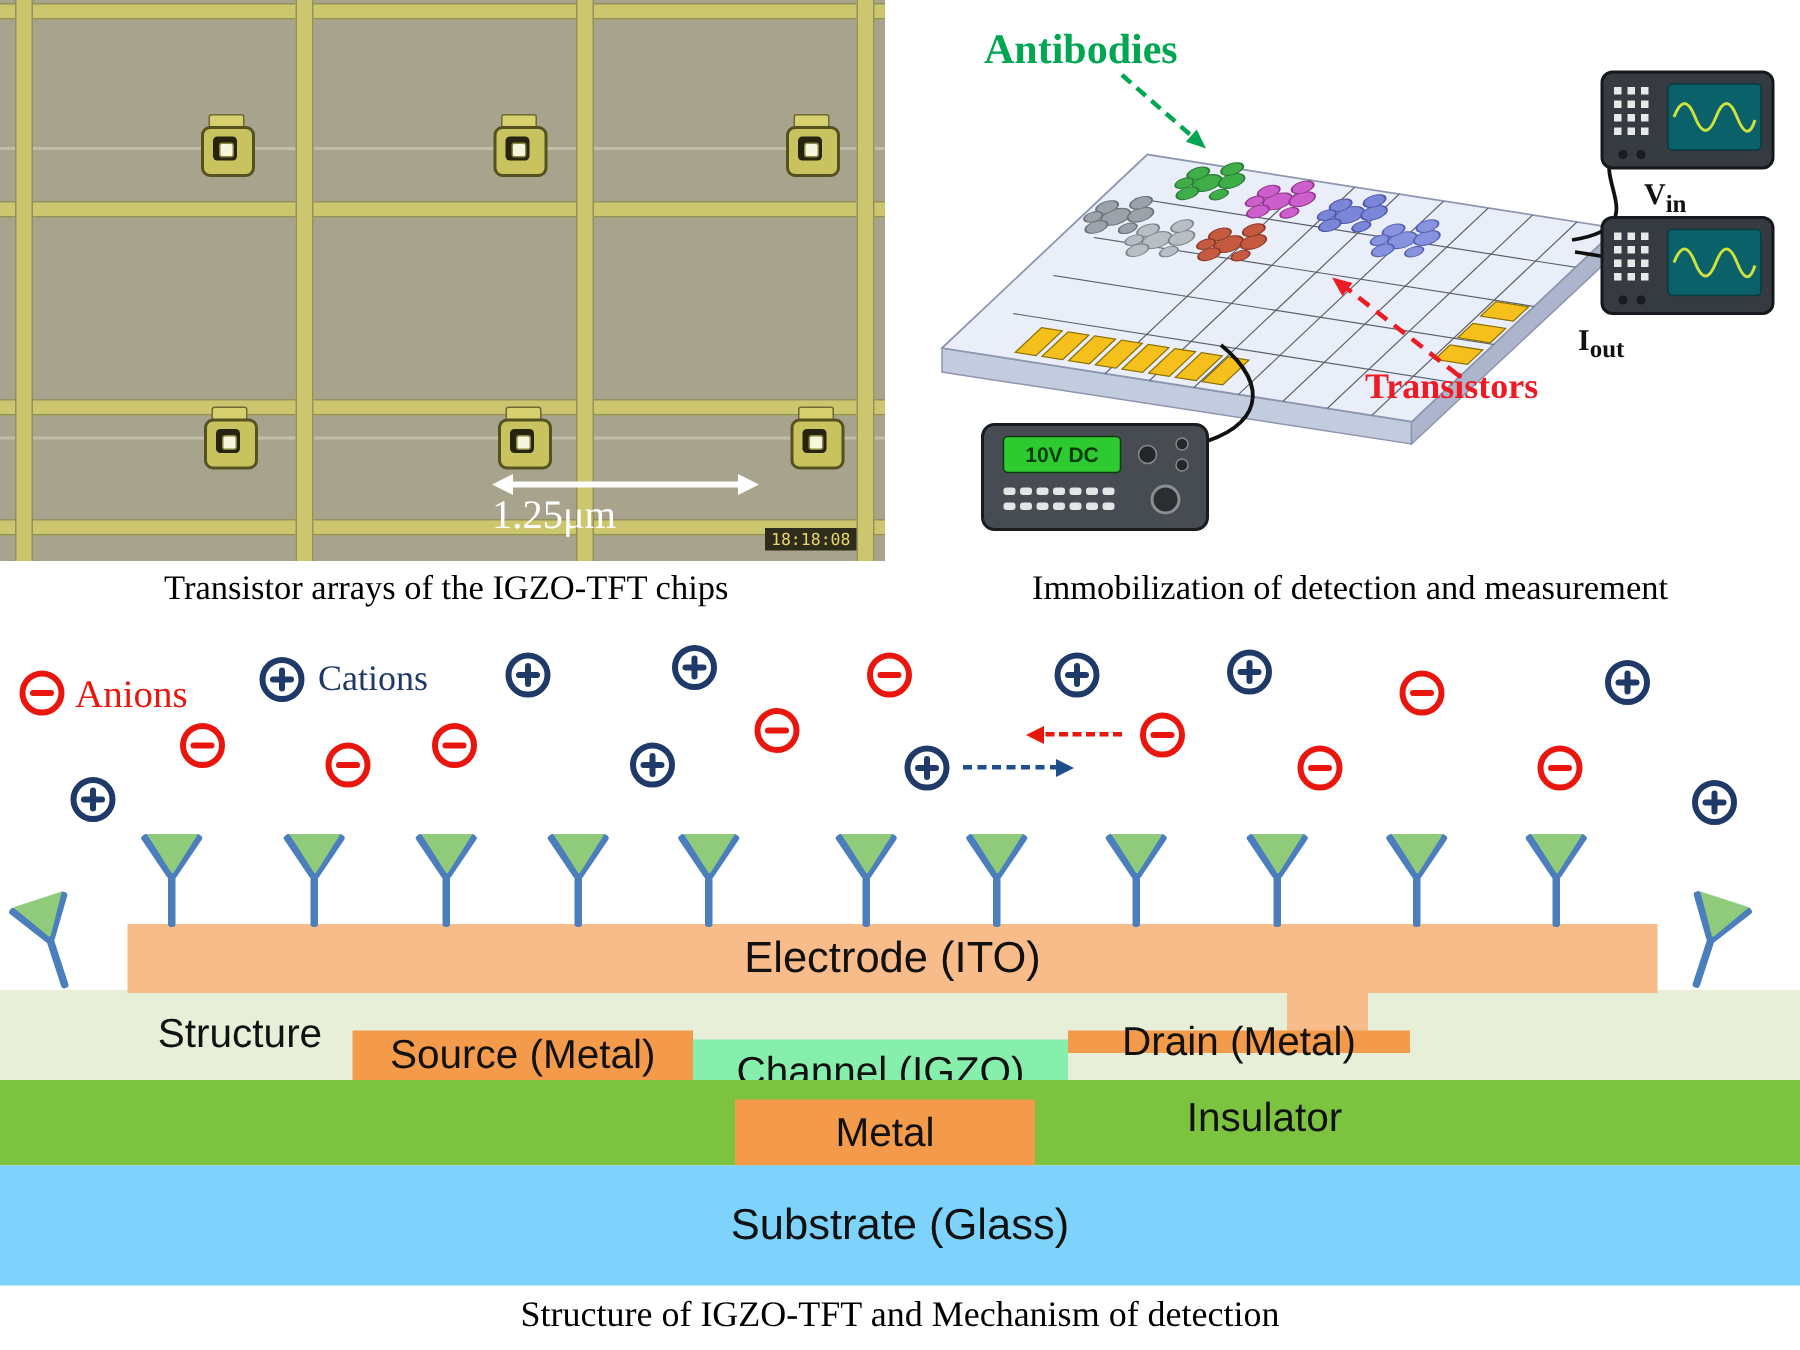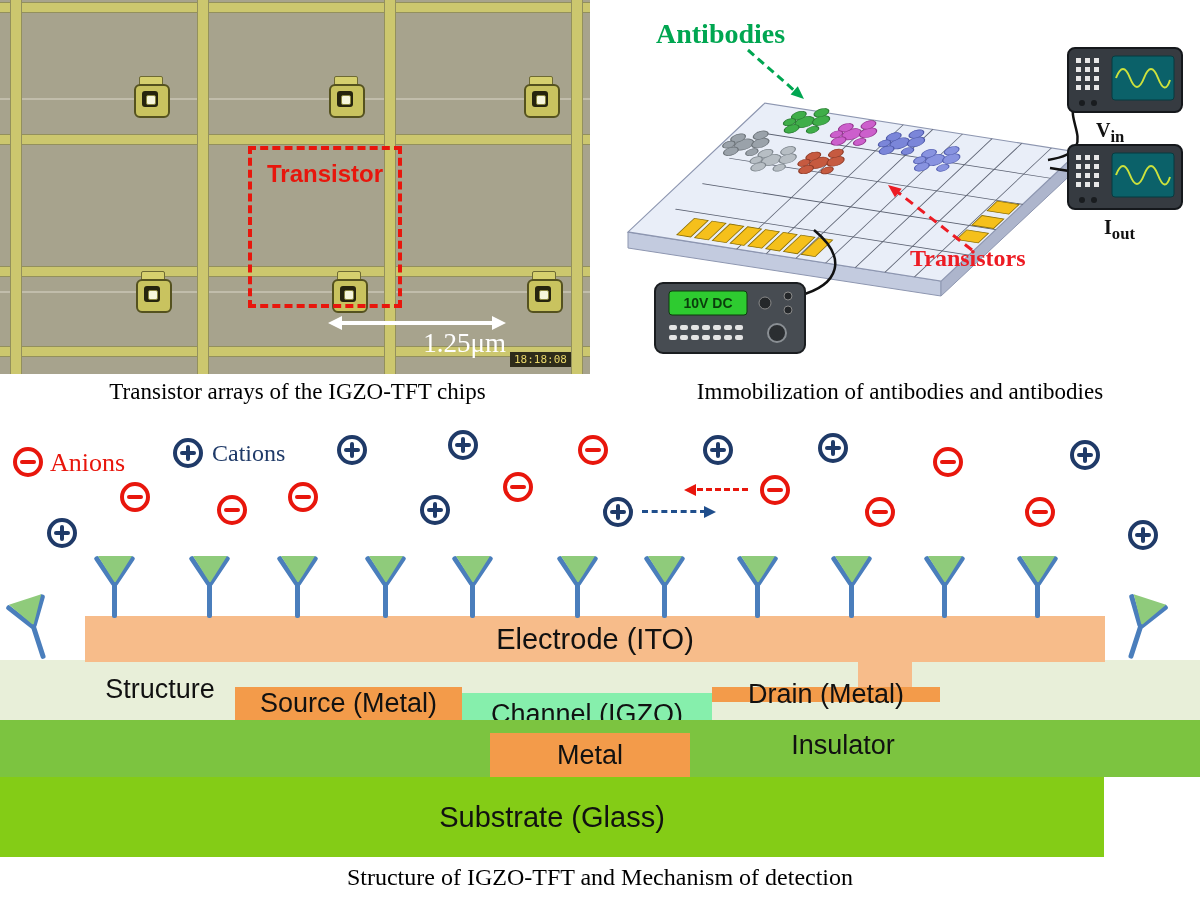--- a/index.html
+++ b/index.html
@@ -94,30 +94,27 @@
       <i class="inn"></i>
       <i class="cor"></i>
     </span>
   <span class="dev" style="left:525px;top:271px">
       <i class="tab"></i>
       <i class="bod"></i>
       <i class="inn"></i>
       <i class="cor"></i>
     </span>
 
-  <div style="position:absolute;left:248px;top:146px;width:146px;height:154px;border:4px dashed #e8160c">
-    <div style="position:absolute;left:-10px;right:-10px;top:10px;text-align:center;color:#e8160c;font-weight:bold;font-size:24px">Transistor</div>
-  </div>
 
   <div style="position:absolute;left:328px;top:316px;width:178px;height:14px">
     <i style="position:absolute;left:10px;right:10px;top:5px;height:4px;background:#fff"></i>
     <i style="position:absolute;left:0;top:0;width:0;height:0;border-right:14px solid #fff;border-top:7px solid transparent;border-bottom:7px solid transparent"></i>
     <i style="position:absolute;right:0;top:0;width:0;height:0;border-left:14px solid #fff;border-top:7px solid transparent;border-bottom:7px solid transparent"></i>
   </div>
-  <div style="position:absolute;left:328px;top:328px;width:178px;text-align:right;color:#fff;font-family:'Liberation Serif',serif;font-size:27px">1.25μm</div>
+  <div style="position:absolute;left:328px;top:328px;width:178px;text-align:left;color:#fff;font-family:'Liberation Serif',serif;font-size:27px">1.25μm</div>
   <div style="position:absolute;left:510px;top:352px;background:#2e2c1a;color:#e8d66a;font-family:'DejaVu Sans Mono',monospace;font-size:11px;padding:1px 4px">18:18:08</div>
 </div>
 <div class="caption" style="left:0;top:379px;width:595px;font-size:23px">Transistor arrays of the IGZO-TFT chips</div>
 
 <svg viewBox="0 0 600 375" style="position:absolute;left:600px;top:0;width:600px;height:375px">
 
   <polygon points="28,232 341,281 341,296 28,248" fill="#c3cbdf" stroke="#8d96b0" stroke-width="1"></polygon>
   <polygon points="341,281 478,152 478,168 341,296" fill="#adb5cc" stroke="#8d96b0" stroke-width="1"></polygon>
 
   <g transform="matrix(0.988,0.155,0.728,-0.686,28,232)">
@@ -291,22 +288,22 @@
         <rect x="69" y="52" width="8" height="5" rx="2"></rect>
         <rect x="80" y="52" width="8" height="5" rx="2"></rect>
     </g>
     <circle cx="122" cy="50" r="9" fill="#2b2e31" stroke="#8a8f94" stroke-width="2"></circle>
   </g>
 </svg>
 
 <div style="position:absolute;left:656px;top:18px;color:#00a651;font-family:'Liberation Serif',serif;font-size:28px;font-weight:600">Antibodies</div>
 <div style="position:absolute;left:910px;top:245px;color:#ed1c24;font-family:'Liberation Serif',serif;font-size:24px;font-weight:600">Transistors</div>
 <div style="position:absolute;left:1096px;top:119px;font-family:'Liberation Serif',serif;font-size:20px;font-weight:bold;color:#111"><span>V</span><sub>in</sub></div>
-<div style="position:absolute;left:1104px;top:216px;font-family:'Liberation Serif',serif;font-size:20px;font-weight:bold;color:#111"><span>I</span><sub>out</sub></div>
-<div class="caption" style="left:600px;top:379px;width:600px;font-size:23px">Immobilization of antibodies and antibodies</div>
+<div style="position:absolute;left:1052px;top:216px;font-family:'Liberation Serif',serif;font-size:20px;font-weight:bold;color:#111"><span>I</span><sub>out</sub></div>
+<div class="caption" style="left:600px;top:379px;width:600px;font-size:23px">Immobilization of detection and measurement</div>
 
 <div>
 
   <div class="layer" style="left:0;top:660px;width:1200px;height:60px;background:#e8efd9"></div>
   <div class="layer" style="left:858px;top:652px;width:54px;height:40px;background:#f7bc8a"></div>
   <div class="layer" style="left:85px;top:616px;width:1020px;height:46px;background:#f7bc8a">
       <span style="font-size:29px">Electrode (ITO)</span>
     </div>
   <div class="layer" style="left:235px;top:687px;width:227px;height:33px;background:#f39b4a">
       <span>Source (Metal)</span>
@@ -314,21 +311,21 @@
   <div class="layer" style="left:462px;top:693px;width:250px;height:42px;background:#86efac">
       <span>Channel (IGZO)</span>
     </div>
   <div class="layer" style="left:712px;top:687px;width:228px;height:15px;background:#f39b4a">
       <span>Drain (Metal)</span>
     </div>
   <div class="layer" style="left:0;top:720px;width:1200px;height:57px;background:#7cc440"></div>
   <div class="layer" style="left:490px;top:733px;width:200px;height:44px;background:#f39b4a">
       <span>Metal</span>
     </div>
-  <div class="layer" style="left:0;top:777px;width:1104px;height:80px;background:#84cc16">
+  <div class="layer" style="left:0;top:777px;width:1200px;height:80px;background:#7dd3fc">
       <span style="font-size:29px">Substrate (Glass)</span>
     </div>
   <div style="position:absolute;left:75px;top:674px;width:170px;text-align:center;font-size:27px;color:#111">Structure</div>
   <div style="position:absolute;left:758px;top:730px;width:170px;text-align:center;font-size:27px;color:#111">Insulator</div>
 
   <span class="ab" style="left:85px;top:556px">
       <i class="arm al"></i>
       <i class="arm ar"></i>
       <i class="tri"></i>
       <i class="stem"></i>

